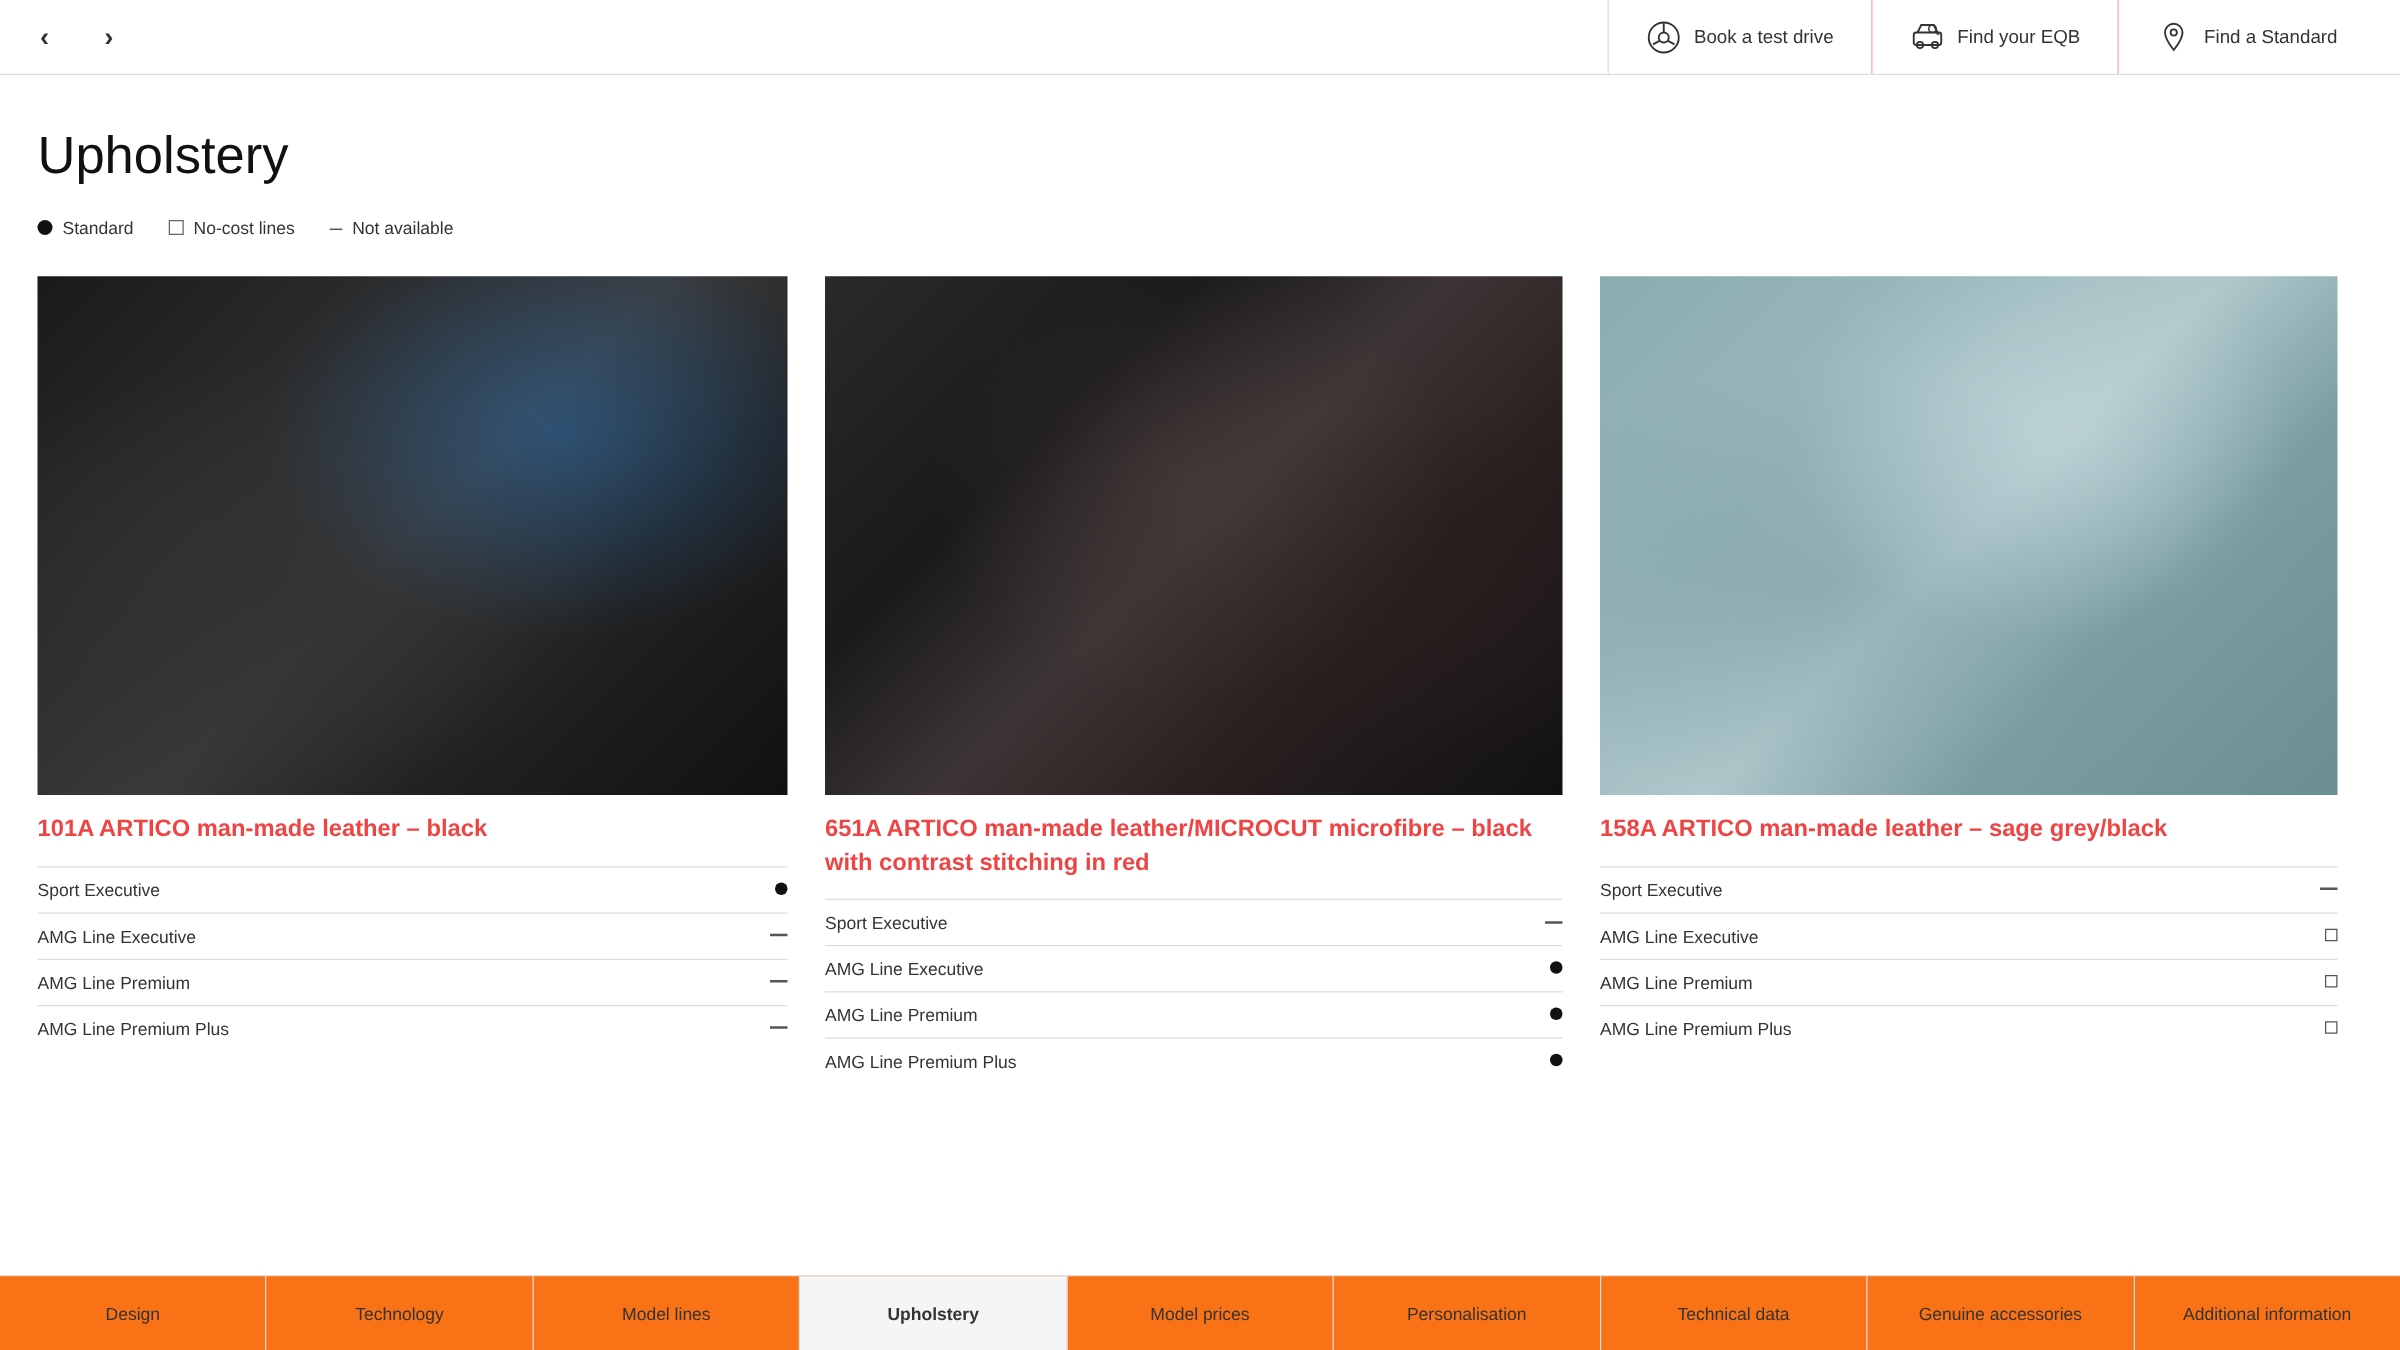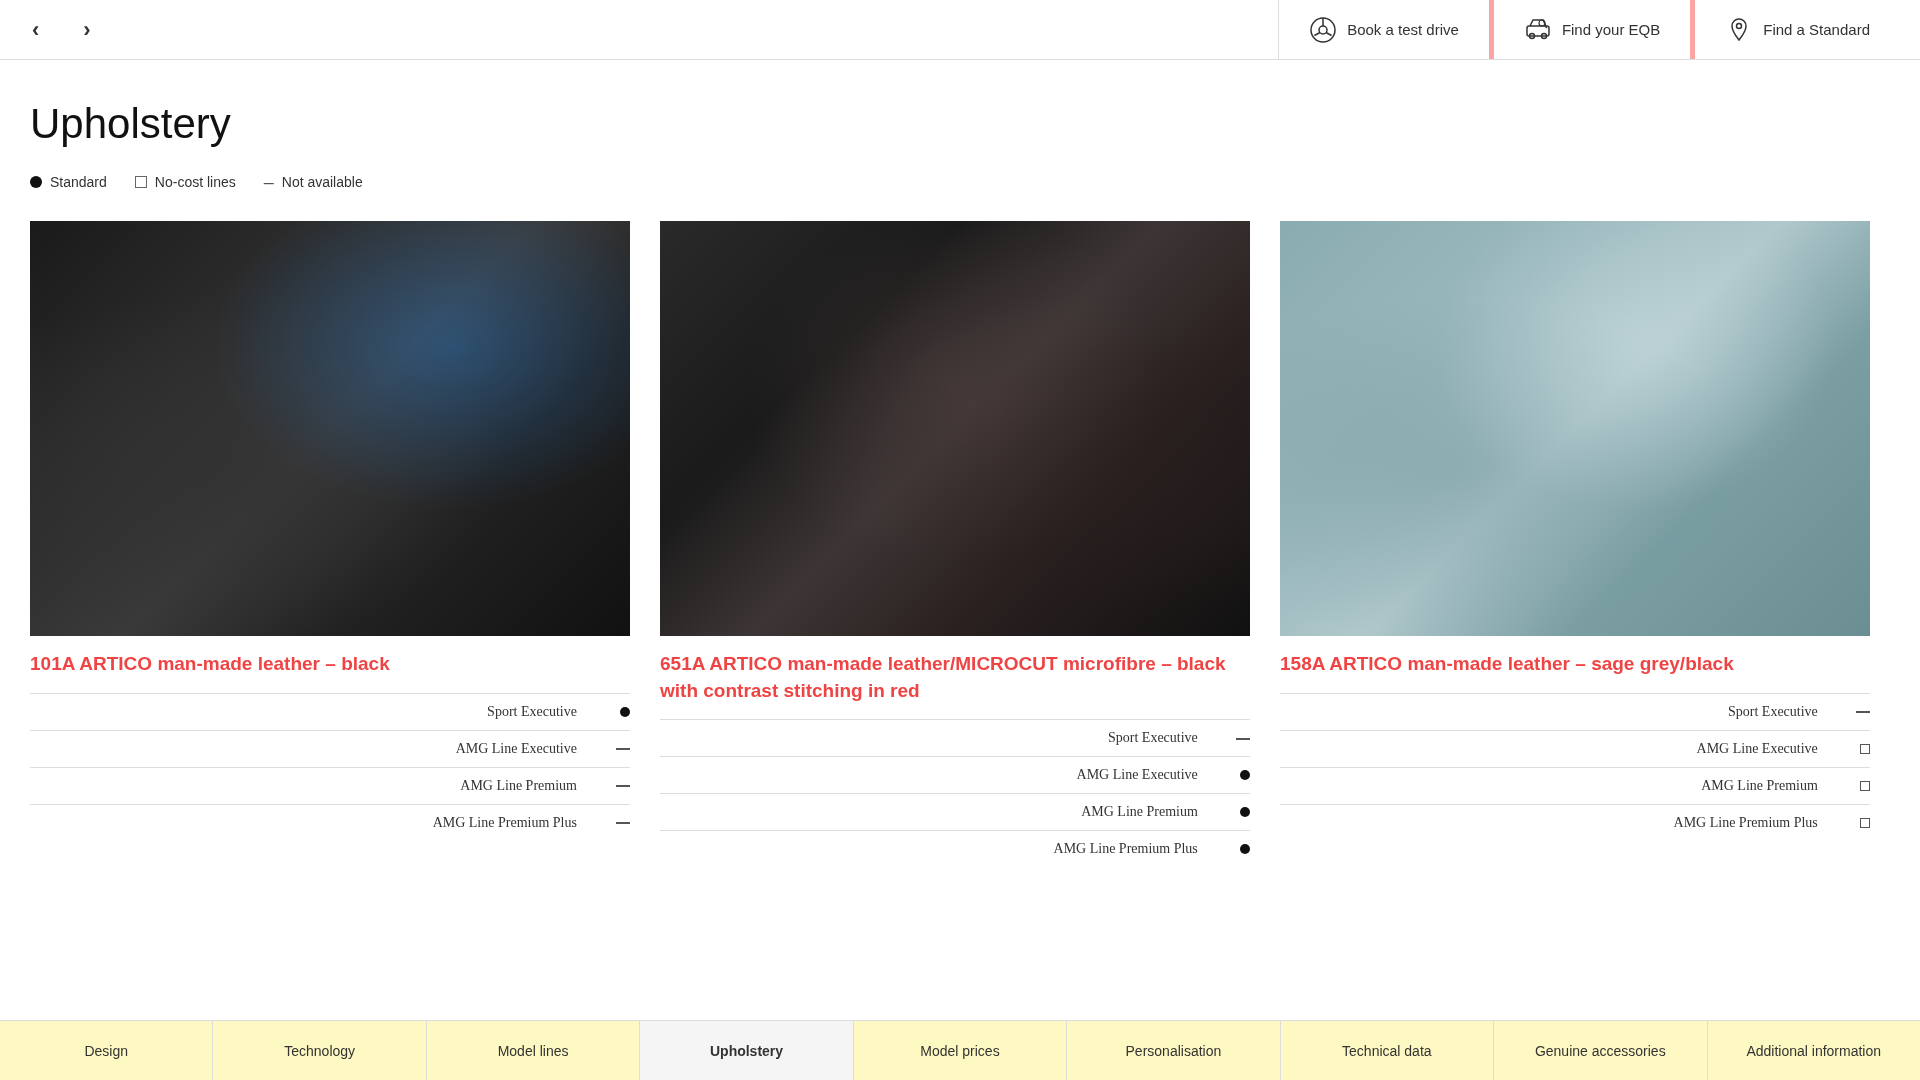--- a/index.html
+++ b/index.html
@@ -32,21 +32,21 @@
       display: flex;
       align-items: center;
       height: 100%;
     }
     .header-btn {
       display: flex;
       align-items: center;
       gap: 10px;
       padding: 0 30px;
       height: 100%;
-      border-left: 5px solid #fca5a5;
+      border-left: 1px solid #fca5a5;
       cursor: pointer;
       text-decoration: none;
       color: #333;
       font-size: 15px;
     }
     .header-btn:first-child { border-left: 1px solid #ddd; }
     .header-icon {
       width: 28px;
       height: 28px;
     }
@@ -168,22 +168,21 @@
       font-size: 14px;
     }
     .specs-table tr {
       border-top: 1px solid #ddd;
     }
     .specs-table td {
       padding: 9px 0;
       color: #333;
     }
     .specs-table td:first-child {
-      text-align: right;
-      font-family: Liberation Serif, serif;
+      text-align: left;
     }
     .specs-table td:last-child {
       text-align: right;
       font-size: 16px;
     }
     .spec-dot {
       display: inline-block;
       width: 10px;
       height: 10px;
       background: #111;
@@ -204,21 +203,21 @@
     }
 
     
     .bottom-nav {
       position: fixed;
       bottom: 0;
       left: 0;
       right: 0;
       display: flex;
       height: 60px;
-      background: #fef9c3;
+      background: #f97316;
       border-top: 1px solid #ddd;
     }
     .bottom-nav-item {
       flex: 1;
       display: flex;
       align-items: center;
       justify-content: center;
       font-size: 14px;
       color: #333;
       cursor: pointer;

